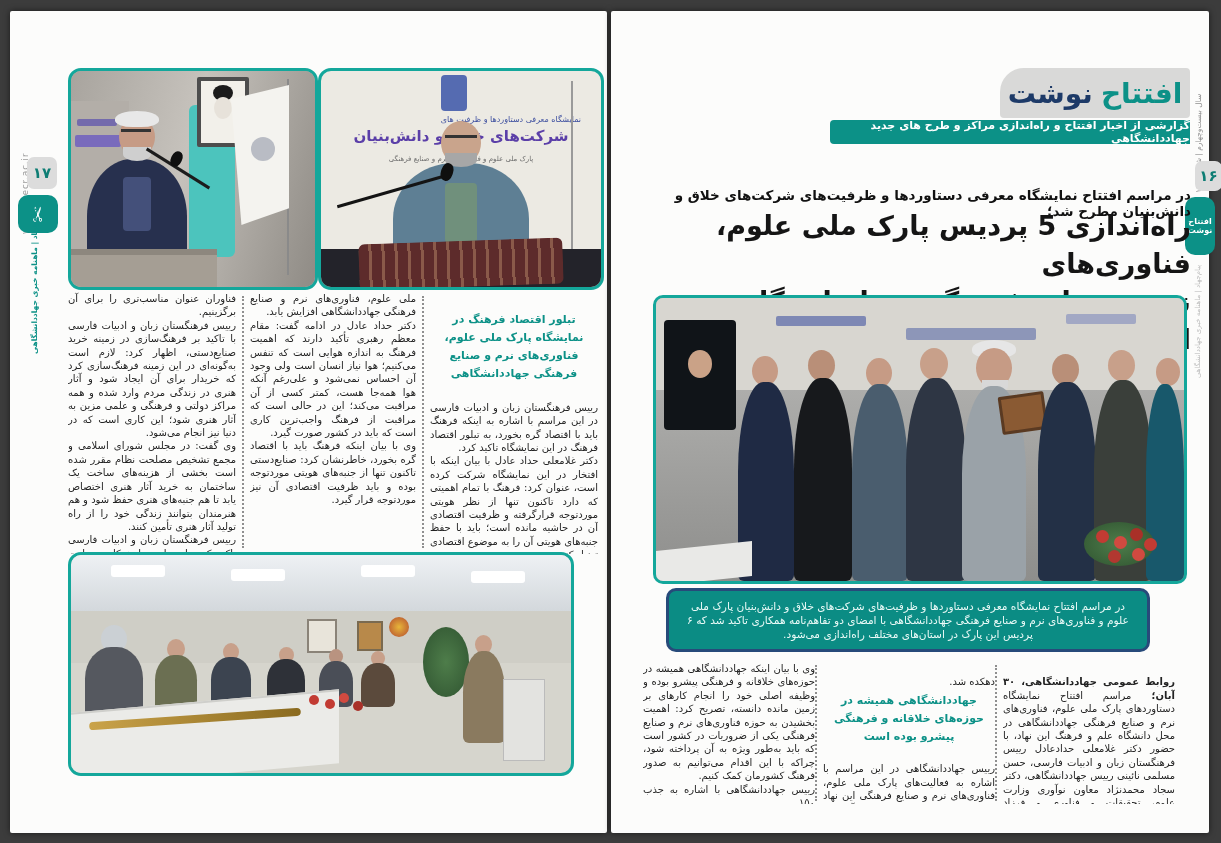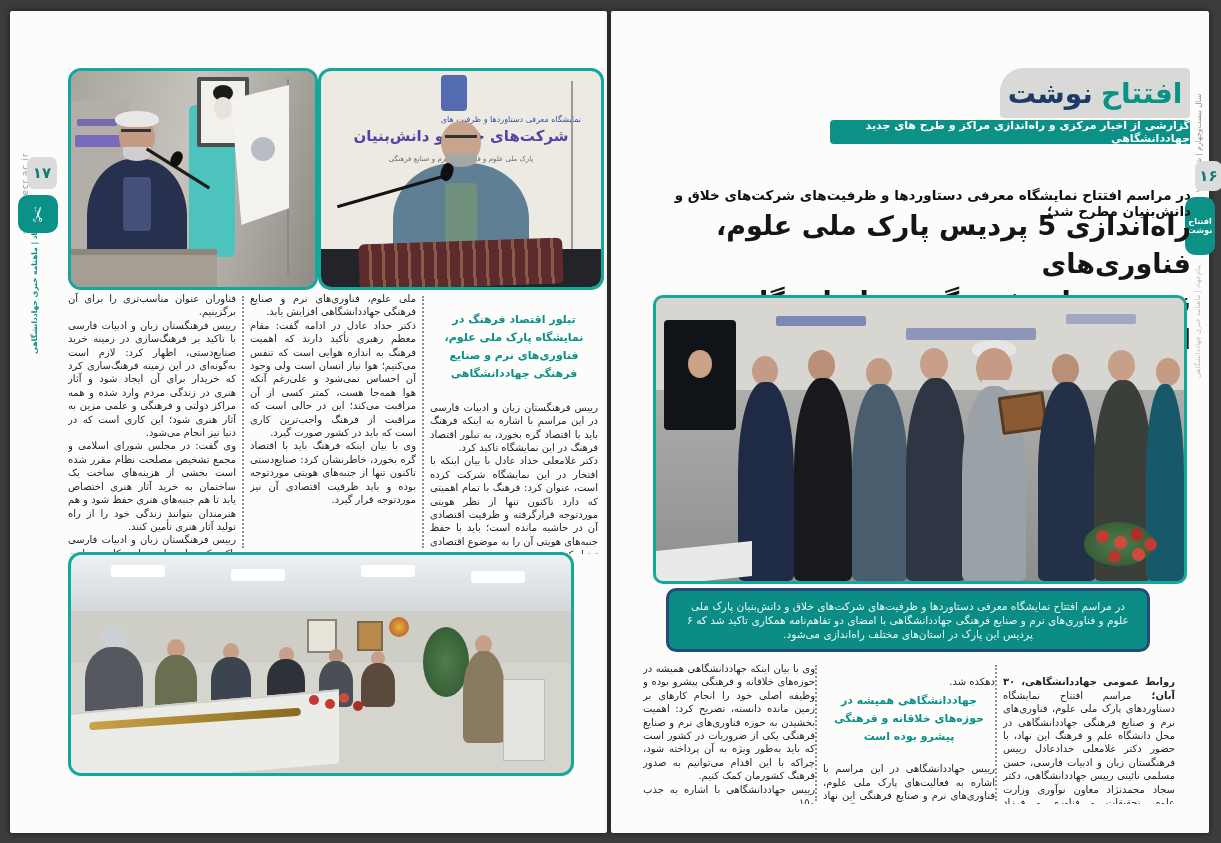--- a/index.html
+++ b/index.html
@@ -126,21 +126,21 @@
     </div>
   </div>
 
   <div class="page page-right">
 
     <div class="abs" style="left:389px;top:57px;width:190px;height:50px;background:#d9d9d8;border-radius:24px 4px 4px 4px;display:flex;align-items:center;justify-content:center;direction:rtl;">
       <span style="font-size:28px;font-weight:bold;color:#0c9187;">افتتاح</span>
       <span style="font-size:28px;font-weight:bold;color:#1d3a68;margin-right:8px;">نوشت</span>
     </div>
     <div class="abs" style="left:219px;top:109px;width:360px;height:24px;background:#0c9187;border-radius:4px 0 0 4px;display:flex;align-items:center;justify-content:center;">
-      <span style="font-size:11px;font-weight:bold;color:#fff;direction:rtl;">گزارشی از اخبار مرکزی و راه‌اندازی مراکز و طرح های جدید جهاددانشگاهی</span>
+      <span style="font-size:11px;font-weight:bold;color:#fff;direction:rtl;">گزارشی از اخبار افتتاح و راه‌اندازی مراکز و طرح های جدید جهاددانشگاهی</span>
     </div>
 
     <div class="abs vtext" style="left:583px;top:60px;height:122px;font-size:7.5px;color:#8f8f8f;">سال بیست‌وچهارم | شماره ۱۹۶</div>
     <div class="abs badge-num" style="left:576px;top:150px;width:27px;height:30px;margin-left:8px;">۱۶</div>
     <div class="abs teal-badge" style="left:574px;top:186px;width:30px;height:58px;">
       <span style="font-size:8px;font-weight:bold;">افتتاح</span>
       <span style="font-size:8px;font-weight:bold;">نوشت</span>
     </div>
     <div class="abs vtext" style="left:583px;top:252px;height:115px;font-size:7px;color:#bdbdbd;">پیام‌جهاد | ماهنامه خبری جهاددانشگاهی</div>
 

